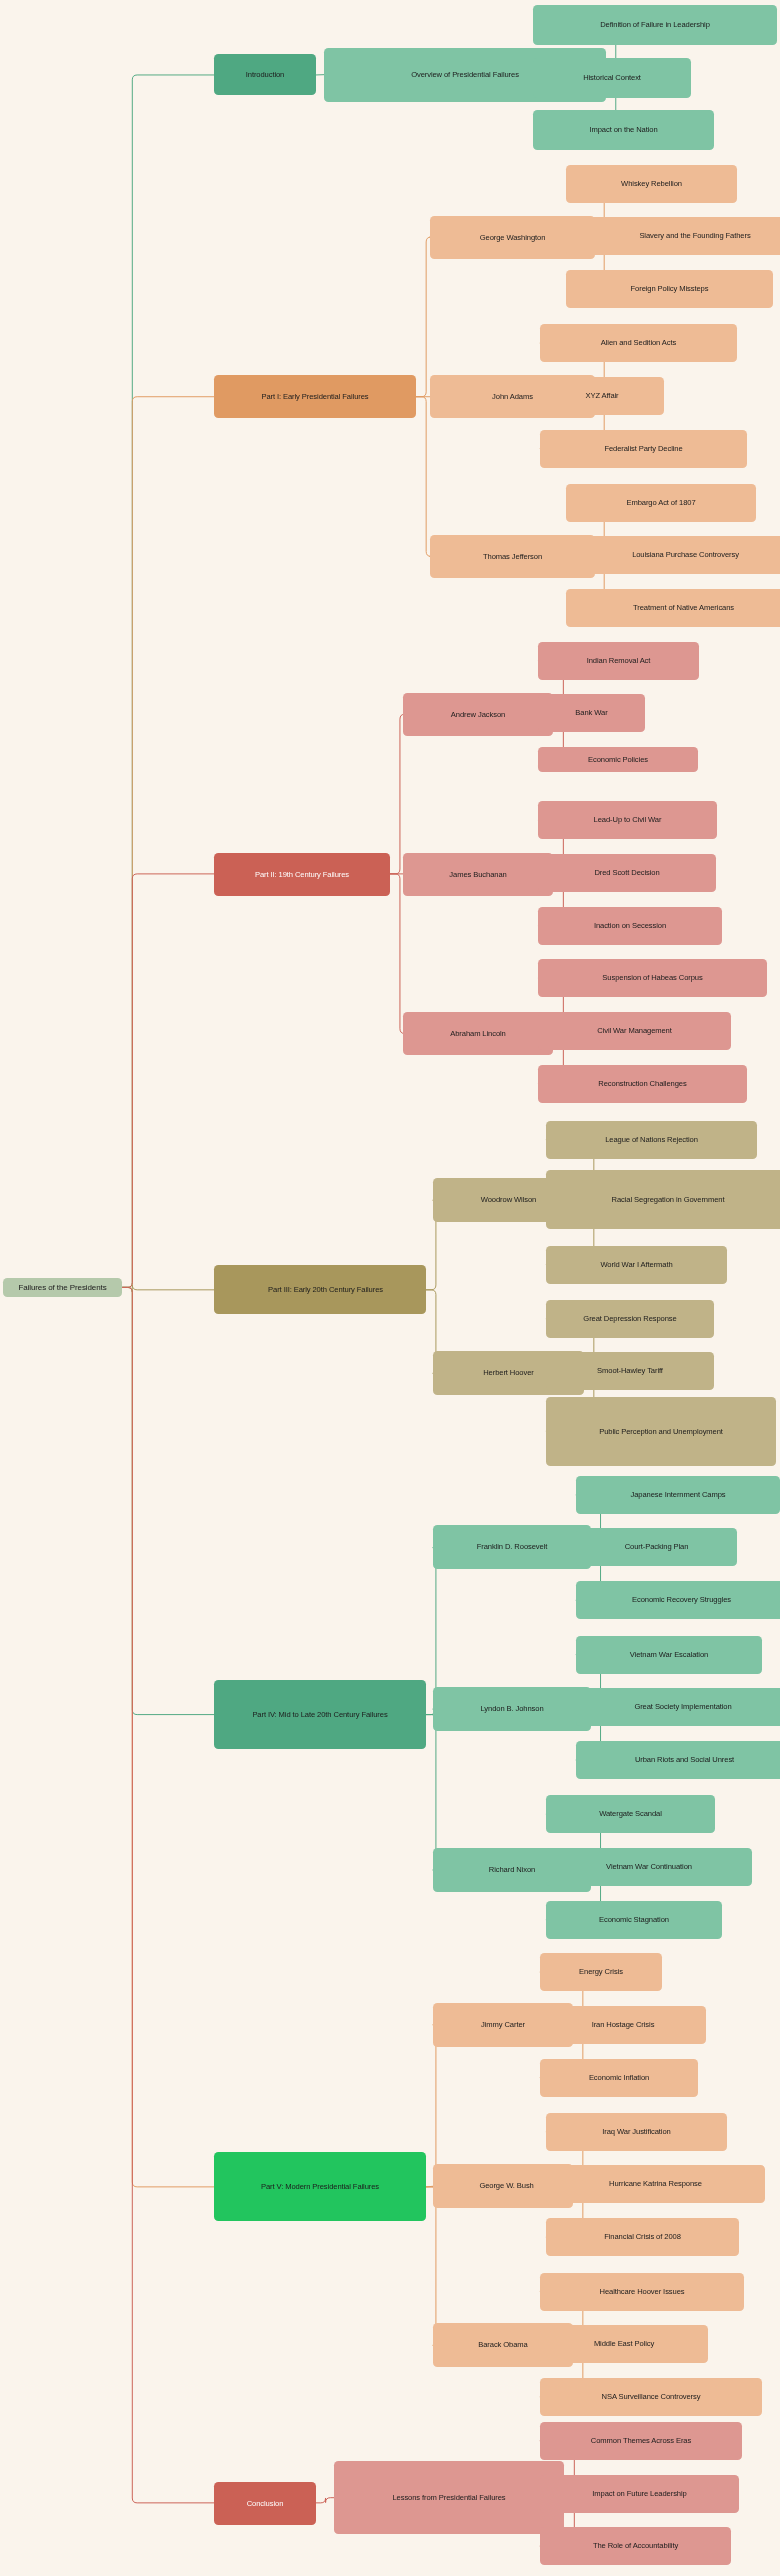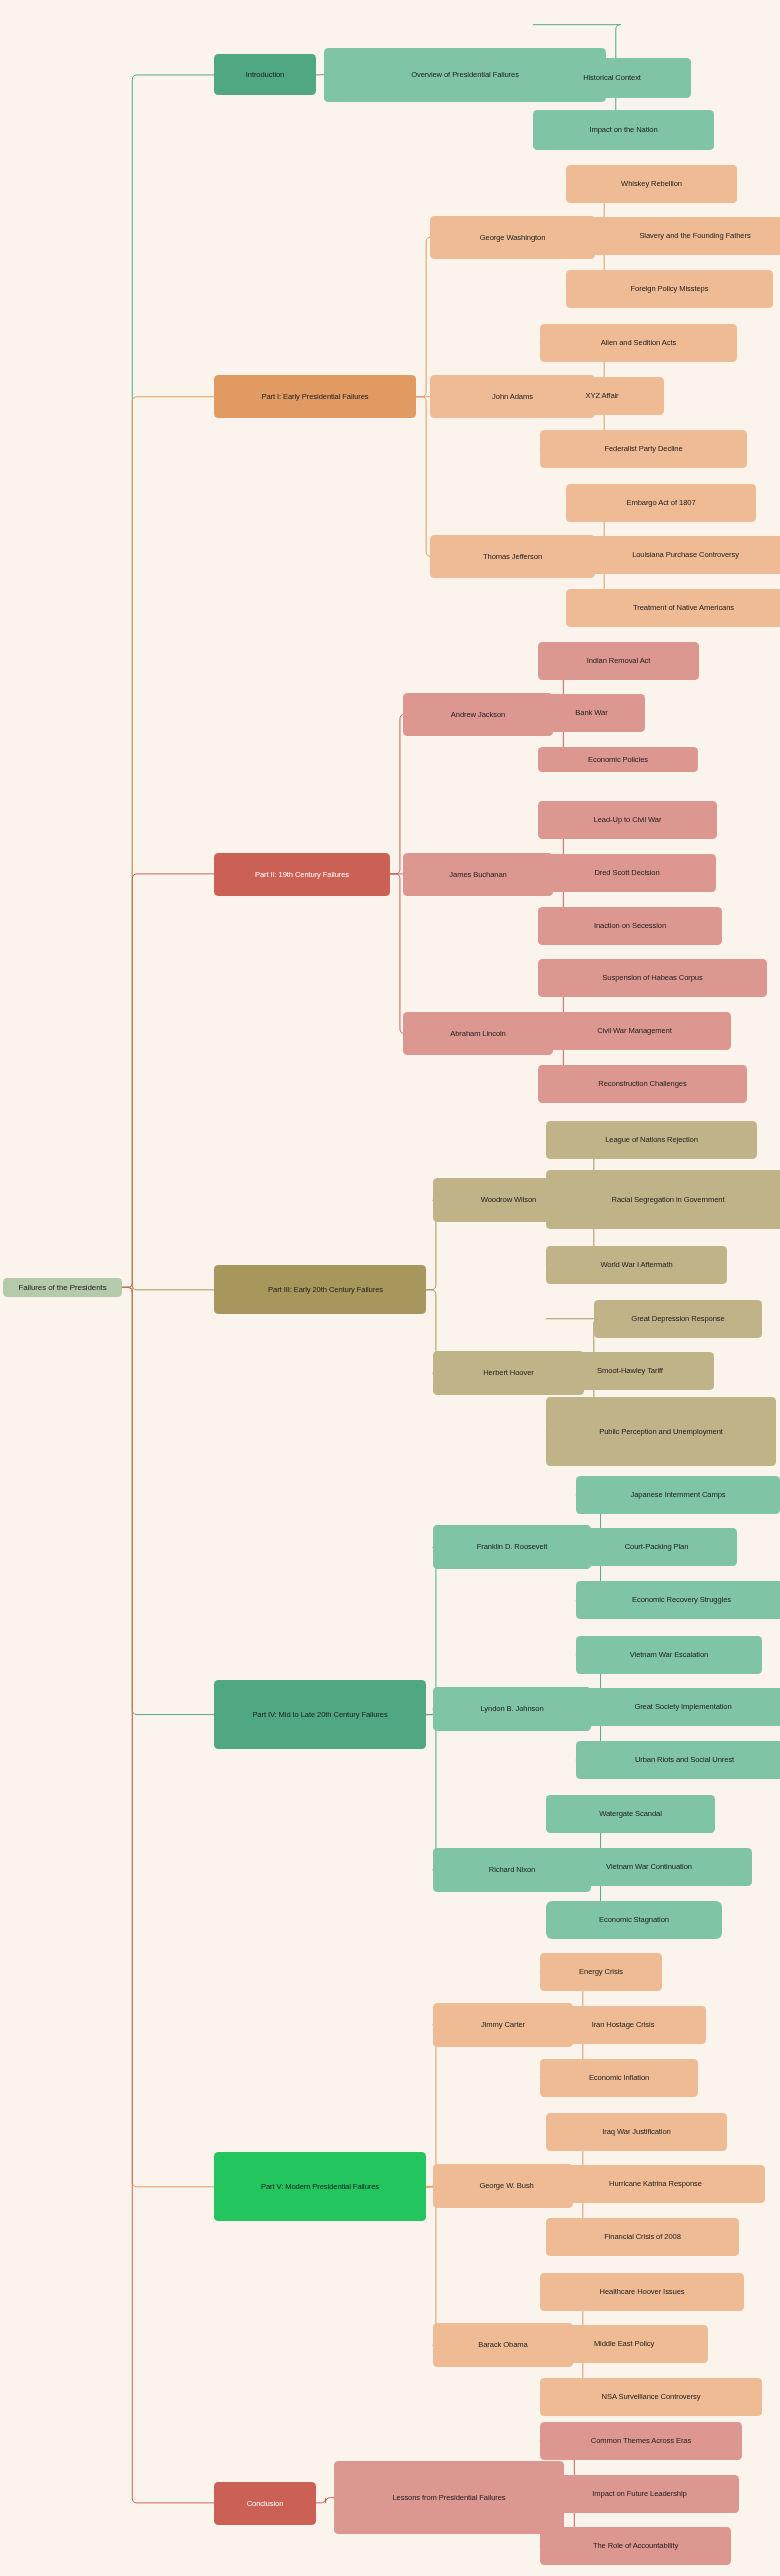--- a/index.html
+++ b/index.html
@@ -100,20 +100,21 @@
       <path d="M 940 3848.5 L 948 3848.5 Q 956 3848.5 956 3840.5 L 956 3854 Q 956 3846 964 3846 L 886 3846" fill="none" stroke="#e09a62" stroke-width="1.6" stroke-linecap="round"></path>
       <path d="M 940 3848.5 L 948 3848.5 Q 956 3848.5 956 3856.5 L 956 3925 Q 956 3933 964 3933 L 886 3933" fill="none" stroke="#e09a62" stroke-width="1.6" stroke-linecap="round"></path>
       <path d="M 518 4107 L 526 4107 Q 534 4107 534 4099 L 534 4106.5 Q 534 4098.5 542 4098.5 L 548 4098.5" fill="none" stroke="#cb6155" stroke-width="1.6" stroke-linecap="round"></path>
       <path d="M 926 4098.5 L 934 4098.5 Q 942 4098.5 942 4090.5 L 942 4013 Q 942 4005 950 4005 L 886 4005" fill="none" stroke="#cb6155" stroke-width="1.6" stroke-linecap="round"></path>
       <path d="M 926 4098.5 L 934 4098.5 Q 942 4098.5 942 4090.5 L 942 4100 Q 942 4092 950 4092 L 886 4092" fill="none" stroke="#cb6155" stroke-width="1.6" stroke-linecap="round"></path>
       <path d="M 926 4098.5 L 934 4098.5 Q 942 4098.5 942 4106.5 L 942 4170 Q 942 4178 950 4178 L 886 4178" fill="none" stroke="#cb6155" stroke-width="1.6" stroke-linecap="round"></path>
     </svg>
 <div class="node root" style="left: 3px; top: 1278px; width: 119px; height: 19px; background: rgb(181, 201, 171);">Failures of the Presidents</div>
     <div class="node lvl1" style="left: 214px; top: 54px; width: 102px; height: 41px; background: rgb(79, 168, 130);">Introduction</div>
     <div class="node lvl2" style="left: 324px; top: 48px; width: 282px; height: 54px; background: rgb(127, 196, 164);">Overview of Presidential Failures</div>
+    <div class="node lvl3" style="left: 533px; top: 4.9px; width: 244px; height: 40px; background: rgb(127, 196, 164);">Definition of Failure in Leadership</div>
     <div class="node lvl3" style="left: 533px; top: 58px; width: 158px; height: 40px; background: rgb(127, 196, 164);">Historical Context</div>
     <div class="node lvl3" style="left: 533px; top: 110px; width: 181px; height: 40px; background: rgb(127, 196, 164);">Impact on the Nation</div>
     <div class="node lvl1" style="left: 214px; top: 375px; width: 202px; height: 43px; background: rgb(224, 154, 98);">Part I: Early Presidential Failures</div>
     <div class="node lvl2" style="left: 430px; top: 216px; width: 165px; height: 43px; background: rgb(238, 187, 149);">George Washington</div>
     <div class="node lvl3" style="left: 566px; top: 165px; width: 171px; height: 38px; background: rgb(238, 187, 149);">Whiskey Rebellion</div>
     <div class="node lvl3" style="left: 566px; top: 217px; width: 258px; height: 38px; background: rgb(238, 187, 149);">Slavery and the Founding Fathers</div>
     <div class="node lvl3" style="left: 566px; top: 270px; width: 207px; height: 38px; background: rgb(238, 187, 149);">Foreign Policy Missteps</div>
     <div class="node lvl2" style="left: 430px; top: 375px; width: 165px; height: 43px; background: rgb(238, 187, 149);">John Adams</div>
     <div class="node lvl3" style="left: 540px; top: 324px; width: 197px; height: 38px; background: rgb(238, 187, 149);">Alien and Sedition Acts</div>
     <div class="node lvl3" style="left: 540px; top: 377px; width: 124px; height: 38px; background: rgb(238, 187, 149);">XYZ Affair</div>
@@ -134,36 +135,36 @@
     <div class="node lvl2" style="left: 403px; top: 1012px; width: 150px; height: 43px; background: rgb(221, 151, 145);">Abraham Lincoln</div>
     <div class="node lvl3" style="left: 538px; top: 959px; width: 229px; height: 38px; background: rgb(221, 151, 145);">Suspension of Habeas Corpus</div>
     <div class="node lvl3" style="left: 538px; top: 1012px; width: 193px; height: 38px; background: rgb(221, 151, 145);">Civil War Management</div>
     <div class="node lvl3" style="left: 538px; top: 1065px; width: 209px; height: 38px; background: rgb(221, 151, 145);">Reconstruction Challenges</div>
     <div class="node lvl1" style="left: 214px; top: 1265px; width: 212px; height: 49px; background: rgb(168, 151, 92); padding-left: 16px;">Part III: Early 20th Century Failures</div>
     <div class="node lvl2" style="left: 433px; top: 1178px; width: 151px; height: 44px; background: rgb(192, 179, 136);">Woodrow Wilson</div>
     <div class="node lvl3" style="left: 546px; top: 1121px; width: 211px; height: 38px; background: rgb(192, 179, 136);">League of Nations Rejection</div>
     <div class="node lvl3" style="left: 546px; top: 1170px; width: 244px; height: 59px; background: rgb(192, 179, 136);">Racial Segregation in Government</div>
     <div class="node lvl3" style="left: 546px; top: 1246px; width: 181px; height: 38px; background: rgb(192, 179, 136);">World War I Aftermath</div>
     <div class="node lvl2" style="left: 433px; top: 1351px; width: 151px; height: 44px; background: rgb(192, 179, 136);">Herbert Hoover</div>
-    <div class="node lvl3" style="left: 546px; top: 1300px; width: 168px; height: 38px; background: rgb(192, 179, 136); margin-left: 48px;">Great Depression Response</div>
+    <div class="node lvl3" style="left: 546px; top: 1300px; width: 168px; height: 38px; background: rgb(192, 179, 136);">Great Depression Response</div>
     <div class="node lvl3" style="left: 546px; top: 1352px; width: 168px; height: 38px; background: rgb(192, 179, 136);">Smoot-Hawley Tariff</div>
     <div class="node lvl3" style="left: 546px; top: 1397px; width: 230px; height: 69px; background: rgb(192, 179, 136);">Public Perception and Unemployment</div>
     <div class="node lvl1" style="left: 214px; top: 1680px; width: 212px; height: 69px; background: rgb(79, 168, 130);">Part IV: Mid to Late 20th Century Failures</div>
     <div class="node lvl2" style="left: 433px; top: 1525px; width: 158px; height: 44px; background: rgb(127, 196, 164);">Franklin D. Roosevelt</div>
     <div class="node lvl3" style="left: 576px; top: 1476px; width: 204px; height: 38px; background: rgb(127, 196, 164);">Japanese Internment Camps</div>
     <div class="node lvl3" style="left: 576px; top: 1528px; width: 161px; height: 38px; background: rgb(127, 196, 164);">Court-Packing Plan</div>
     <div class="node lvl3" style="left: 576px; top: 1581px; width: 211px; height: 38px; background: rgb(127, 196, 164);">Economic Recovery Struggles</div>
     <div class="node lvl2" style="left: 433px; top: 1687px; width: 158px; height: 44px; background: rgb(127, 196, 164);">Lyndon B. Johnson</div>
     <div class="node lvl3" style="left: 576px; top: 1636px; width: 186px; height: 38px; background: rgb(127, 196, 164);">Vietnam War Escalation</div>
     <div class="node lvl3" style="left: 576px; top: 1688px; width: 214px; height: 38px; background: rgb(127, 196, 164);">Great Society Implementation</div>
     <div class="node lvl3" style="left: 576px; top: 1741px; width: 217px; height: 38px; background: rgb(127, 196, 164);">Urban Riots and Social Unrest</div>
     <div class="node lvl2" style="left: 433px; top: 1848px; width: 158px; height: 44px; background: rgb(127, 196, 164);">Richard Nixon</div>
     <div class="node lvl3" style="left: 546px; top: 1795px; width: 169px; height: 38px; background: rgb(127, 196, 164);">Watergate Scandal</div>
     <div class="node lvl3" style="left: 546px; top: 1848px; width: 206px; height: 38px; background: rgb(127, 196, 164);">Vietnam War Continuation</div>
-    <div class="node lvl3" style="left: 546px; top: 1901px; width: 176px; height: 38px; background: rgb(127, 196, 164); border-radius: 6px;">Economic Stagnation</div>
+    <div class="node lvl3" style="left: 546px; top: 1901px; width: 176px; height: 38px; background: rgb(127, 196, 164);">Economic Stagnation</div>
     <div class="node lvl1" style="left: 214px; top: 2152px; width: 212px; height: 69px; background: #22c55e;">Part V: Modern Presidential Failures</div>
     <div class="node lvl2" style="left: 433px; top: 2003px; width: 140px; height: 44px; background: rgb(238, 187, 149);">Jimmy Carter</div>
     <div class="node lvl3" style="left: 540px; top: 1953px; width: 122px; height: 38px; background: rgb(238, 187, 149);">Energy Crisis</div>
     <div class="node lvl3" style="left: 540px; top: 2006px; width: 166px; height: 38px; background: rgb(238, 187, 149);">Iran Hostage Crisis</div>
     <div class="node lvl3" style="left: 540px; top: 2059px; width: 158px; height: 38px; background: rgb(238, 187, 149);">Economic Inflation</div>
     <div class="node lvl2" style="left: 433px; top: 2164px; width: 140px; height: 44px; background: rgb(238, 187, 149); padding-left: 12px;">George W. Bush</div>
     <div class="node lvl3" style="left: 546px; top: 2113px; width: 181px; height: 38px; background: rgb(238, 187, 149);">Iraq War Justification</div>
     <div class="node lvl3" style="left: 546px; top: 2165px; width: 219px; height: 38px; background: rgb(238, 187, 149);">Hurricane Katrina Response</div>
     <div class="node lvl3" style="left: 546px; top: 2218px; width: 193px; height: 38px; background: rgb(238, 187, 149);">Financial Crisis of 2008</div>
     <div class="node lvl2" style="left: 433px; top: 2323px; width: 140px; height: 44px; background: rgb(238, 187, 149);">Barack Obama</div>

